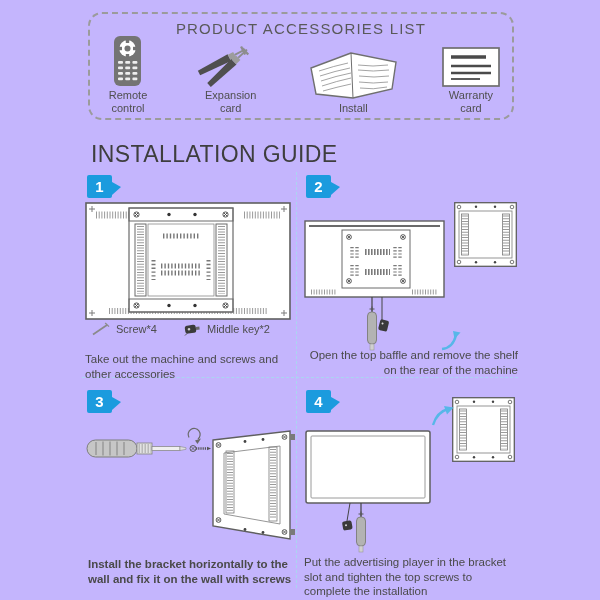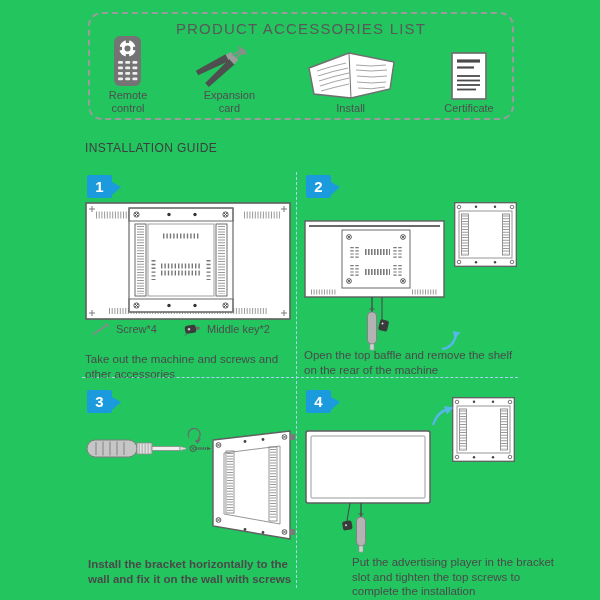--- a/index.html
+++ b/index.html
@@ -1,31 +1,31 @@
 <!DOCTYPE html>
 <html><head>
 <meta charset="utf-8">
 <style>
   html,body{margin:0;padding:0;background:#ffffff;}
-  #page{position:relative;width:600px;height:600px;background:#22c55e;overflow:hidden;
+  #page{position:relative;width:600px;height:600px;background:#c4b5fd;overflow:hidden;
         font-family:"Liberation Sans",sans-serif;color:#4d4d4d;}
 
   
   .acc-box{position:absolute;left:88px;top:12px;width:426px;height:108px;
            border:2px dashed #9b9b9b;border-radius:14px;box-sizing:border-box;}
   .acc-title{position:absolute;left:0;right:0;top:6px;text-align:center;
              font-size:15px;letter-spacing:1.2px;color:#595959;}
   .acc-row{position:absolute;left:12px;right:12px;top:30px;bottom:4px;
            display:flex;justify-content:space-between;align-items:flex-end;}
   .acc-item{display:flex;flex-direction:column;align-items:center;justify-content:space-between;}
   .acc-icon{display:flex;align-items:flex-end;justify-content:center;height:56px;}
   .acc-label{font-size:11px;line-height:1.12;text-align:center;color:#4f4f4f;margin-top:2px;}
 
   
-  .guide-title{position:absolute;left:85px;top:141px;font-size:12px;color:#3e3e3e;letter-spacing:.4px;}
+  .guide-title{position:absolute;left:91px;top:141px;font-size:23px;color:#3e3e3e;letter-spacing:.4px;}
   .divider-v{position:absolute;left:296px;top:172px;height:416px;border-left:1px dashed #aad5f0;}
   .divider-h{position:absolute;left:82px;top:377px;width:436px;border-top:1px dashed #aad5f0;}
   .cell{position:absolute;}
   #cell1{left:85px;top:172px;width:206px;height:202px;}
   #cell2{left:304px;top:172px;width:215px;height:202px;}
   #cell3{left:85px;top:387px;width:212px;height:210px;}
   #cell4{left:304px;top:387px;width:216px;height:212px;}
 
   .badge{position:absolute;left:2px;top:3px;width:25px;height:23px;background:#1b9bde;
          color:#ffffff;font-weight:bold;font-size:15px;display:flex;align-items:center;
@@ -38,23 +38,23 @@
   #illus2{top:28px;}
   #illus3{top:30px;}
   #illus4{top:8px;}
 
   .parts-row{position:absolute;left:6px;top:150px;display:flex;align-items:center;font-size:11px;color:#4d4d4d;}
   .part{display:flex;align-items:center;gap:5px;}
   .part + .part{margin-left:26px;}
 
   .caption{position:absolute;font-size:11.5px;line-height:1.28;color:#4a4a4a;}
   #cap1{left:0;top:180px;width:208px;}
-  #cap2{left:0;top:176px;width:214px;}
+  #cap2{left:0;top:176px;width:214px;text-align:right;}
   #cap3{left:3px;top:170px;width:212px;font-weight:bold;}
-  #cap4{left:0;top:168px;width:216px;margin-left:48px;}
+  #cap4{left:0;top:168px;width:216px;}
 </style>
 </head>
 <body>
 
 <div id="page">
 
   <div class="acc-box">
     <div class="acc-title">PRODUCT ACCESSORIES LIST</div>
     <div class="acc-row">
 
@@ -123,35 +123,33 @@
                 <path d="M51 22 q15 2 31 0"></path>
               <path d="M52 28 q15 2 30 0"></path>
                 <path d="M52 34 q14 2 29 0"></path>
               <path d="M53 40 q13 2 27 -1"></path>
             </g>
           </svg>
         </span>
         <span class="acc-label" style="width:60px">Install</span>
       </div>
 
+
       <div class="acc-item">
         <span class="acc-icon">
-          <svg width="36" height="48" viewBox="0 0 36 48">
-            <rect x="1" y="1" width="34" height="46" fill="#ffffff" stroke="#6f6f6f" stroke-width="1.7"></rect>
-            <line x1="6" y1="9" x2="29" y2="9" stroke="#4a4a4a" stroke-width="3.2"></line>
-            <line x1="6" y1="15.5" x2="23" y2="15.5" stroke="#4a4a4a" stroke-width="2.2"></line>
-            <line x1="6" y1="24" x2="29" y2="24" stroke="#4a4a4a" stroke-width="1.8"></line>
-            <line x1="6" y1="28.5" x2="29" y2="28.5" stroke="#4a4a4a" stroke-width="1.8"></line>
-            <line x1="6" y1="33" x2="29" y2="33" stroke="#4a4a4a" stroke-width="1.8"></line>
-            <line x1="6" y1="37.5" x2="25" y2="37.5" stroke="#4a4a4a" stroke-width="1.8"></line>
+          <svg width="58" height="40" viewBox="0 0 58 40">
+            <rect x="1" y="1" width="56" height="38" fill="#ffffff" stroke="#6f6f6f" stroke-width="1.7"></rect>
+            <line x1="9" y1="10" x2="44" y2="10" stroke="#4a4a4a" stroke-width="3.4"></line>
+            <line x1="9" y1="19" x2="49" y2="19" stroke="#4a4a4a" stroke-width="2.4"></line>
+            <line x1="9" y1="26" x2="49" y2="26" stroke="#4a4a4a" stroke-width="2.4"></line>
+            <line x1="9" y1="32" x2="38" y2="32" stroke="#4a4a4a" stroke-width="1.8"></line>
           </svg>
         </span>
-        <span class="acc-label" style="width:62px">Certificate</span>
+        <span class="acc-label" style="width:58px">Warranty card</span>
       </div>
-
 
     </div>
   </div>
 
   <div class="guide-title">INSTALLATION GUIDE</div>
   <div class="divider-v"></div>
   <div class="divider-h"></div>
 
   <div class="cell" id="cell1">
     <div class="badge">

